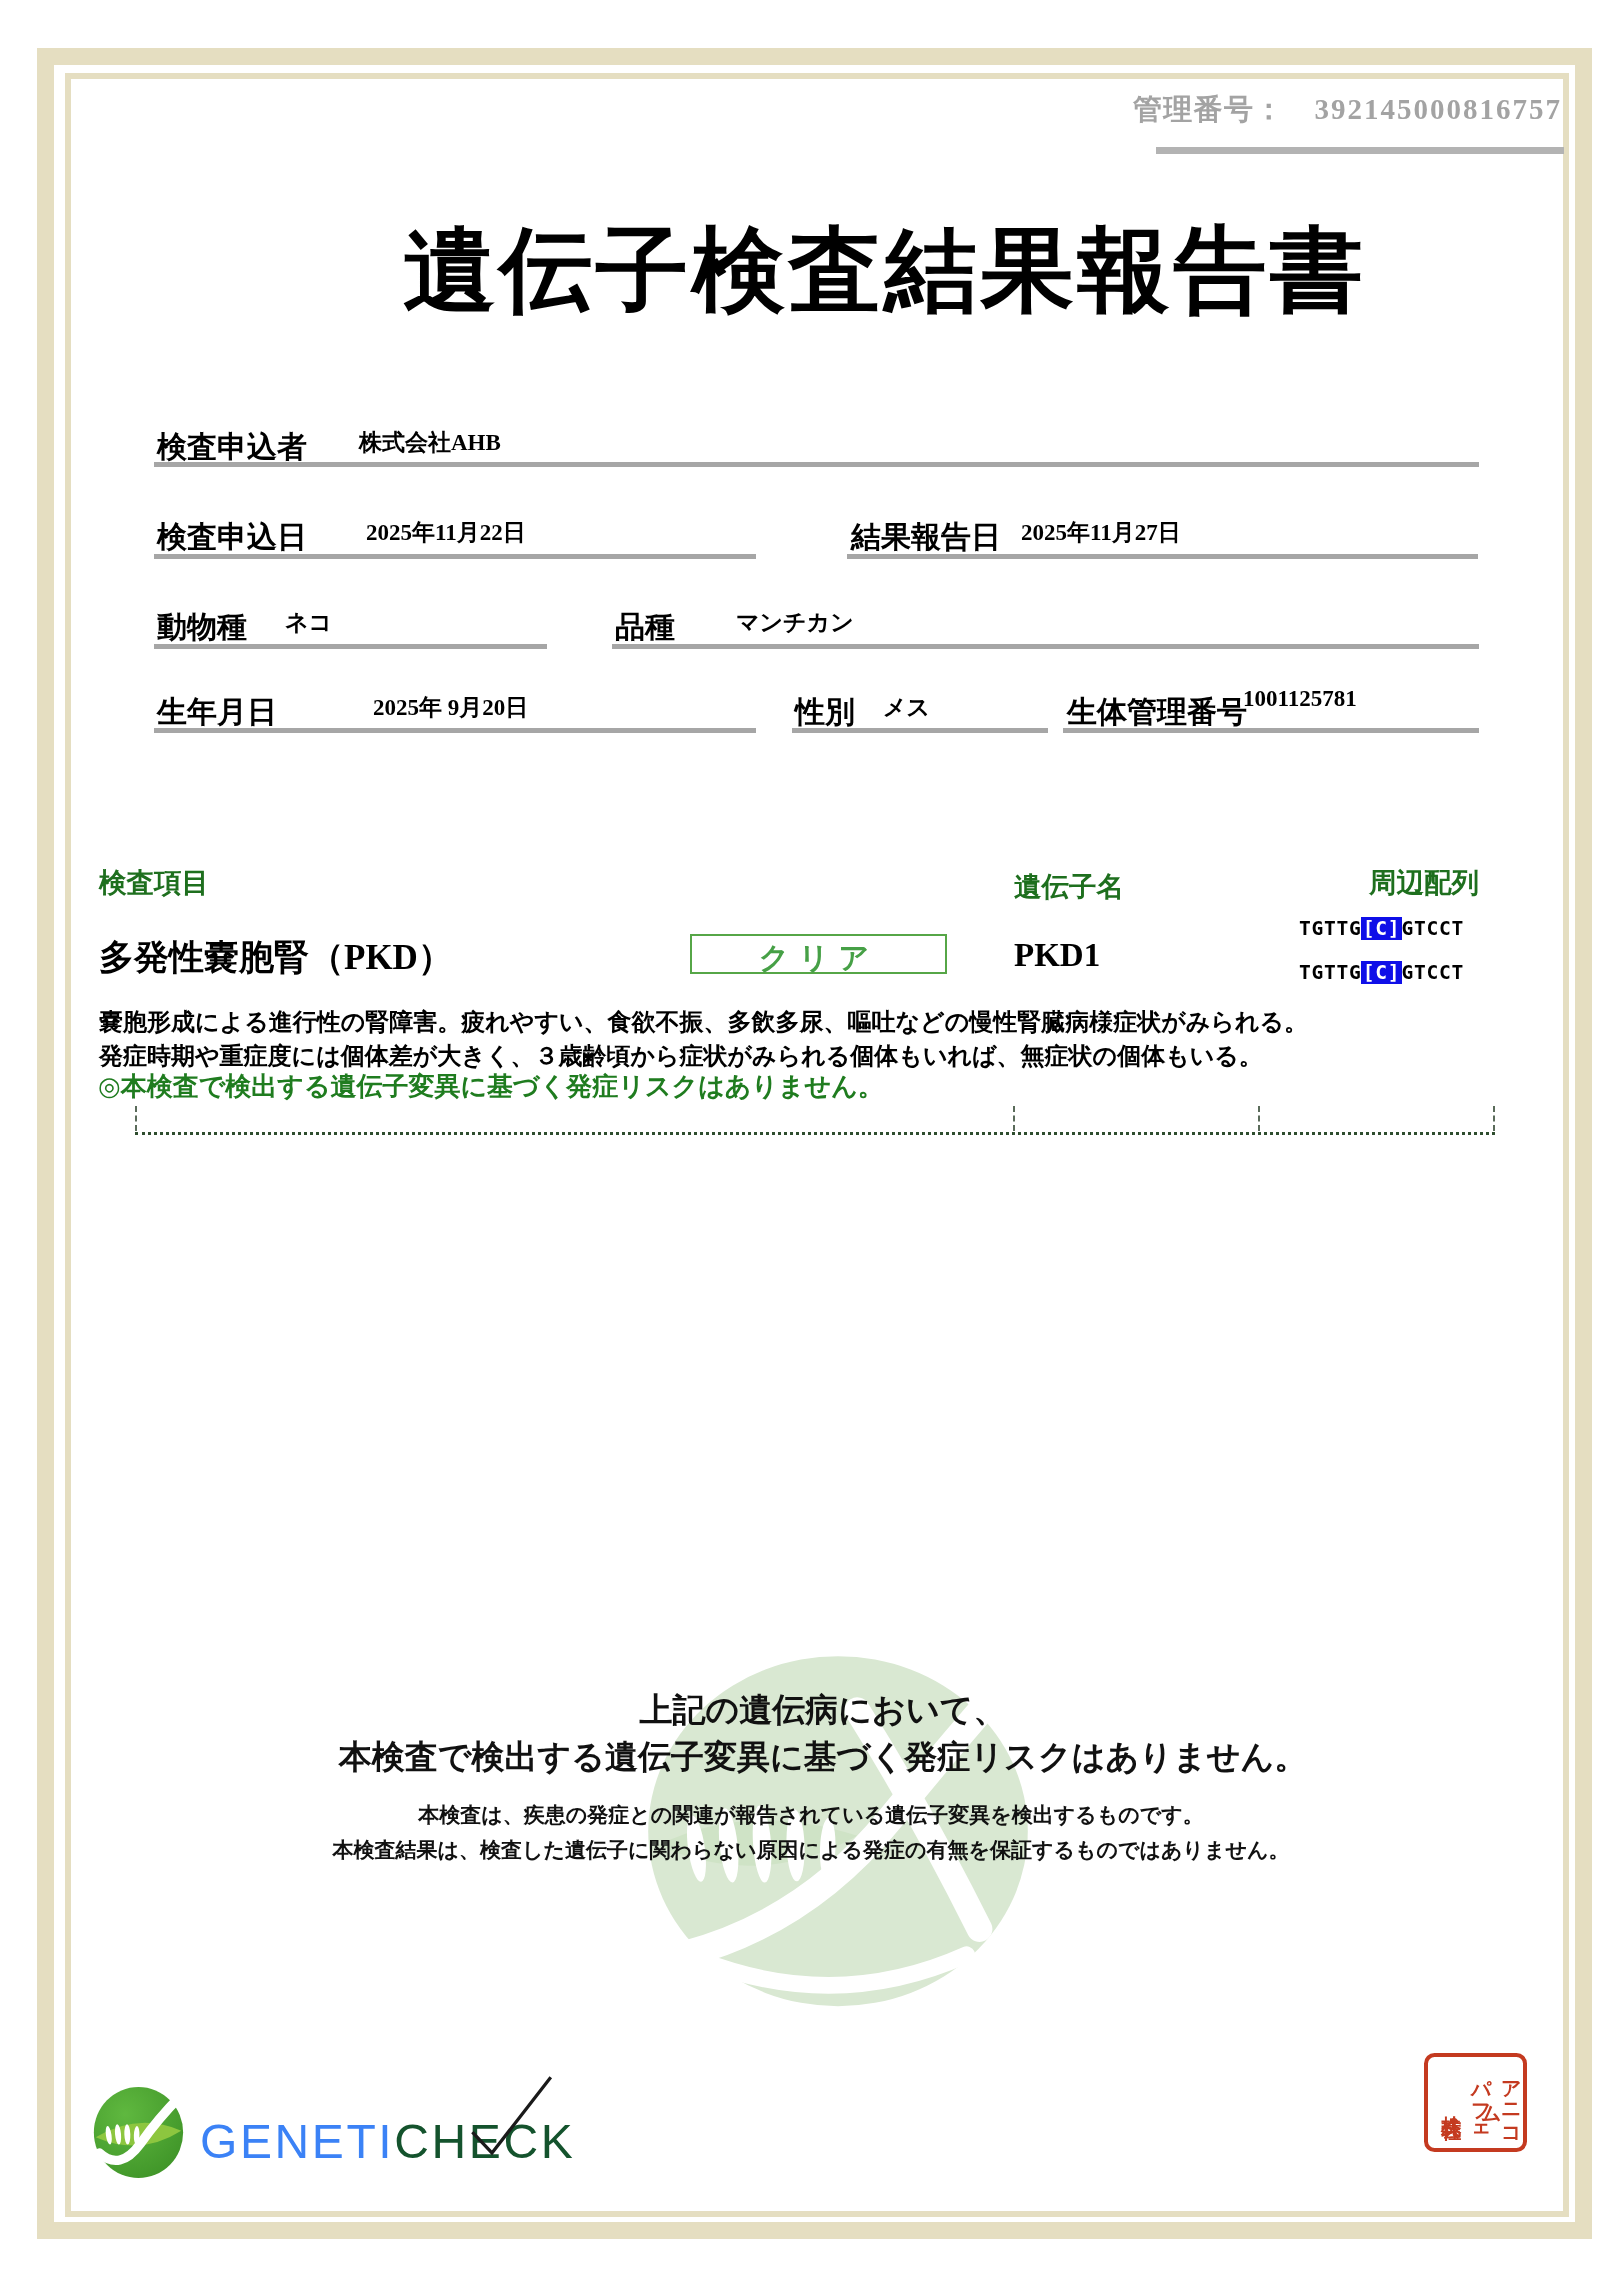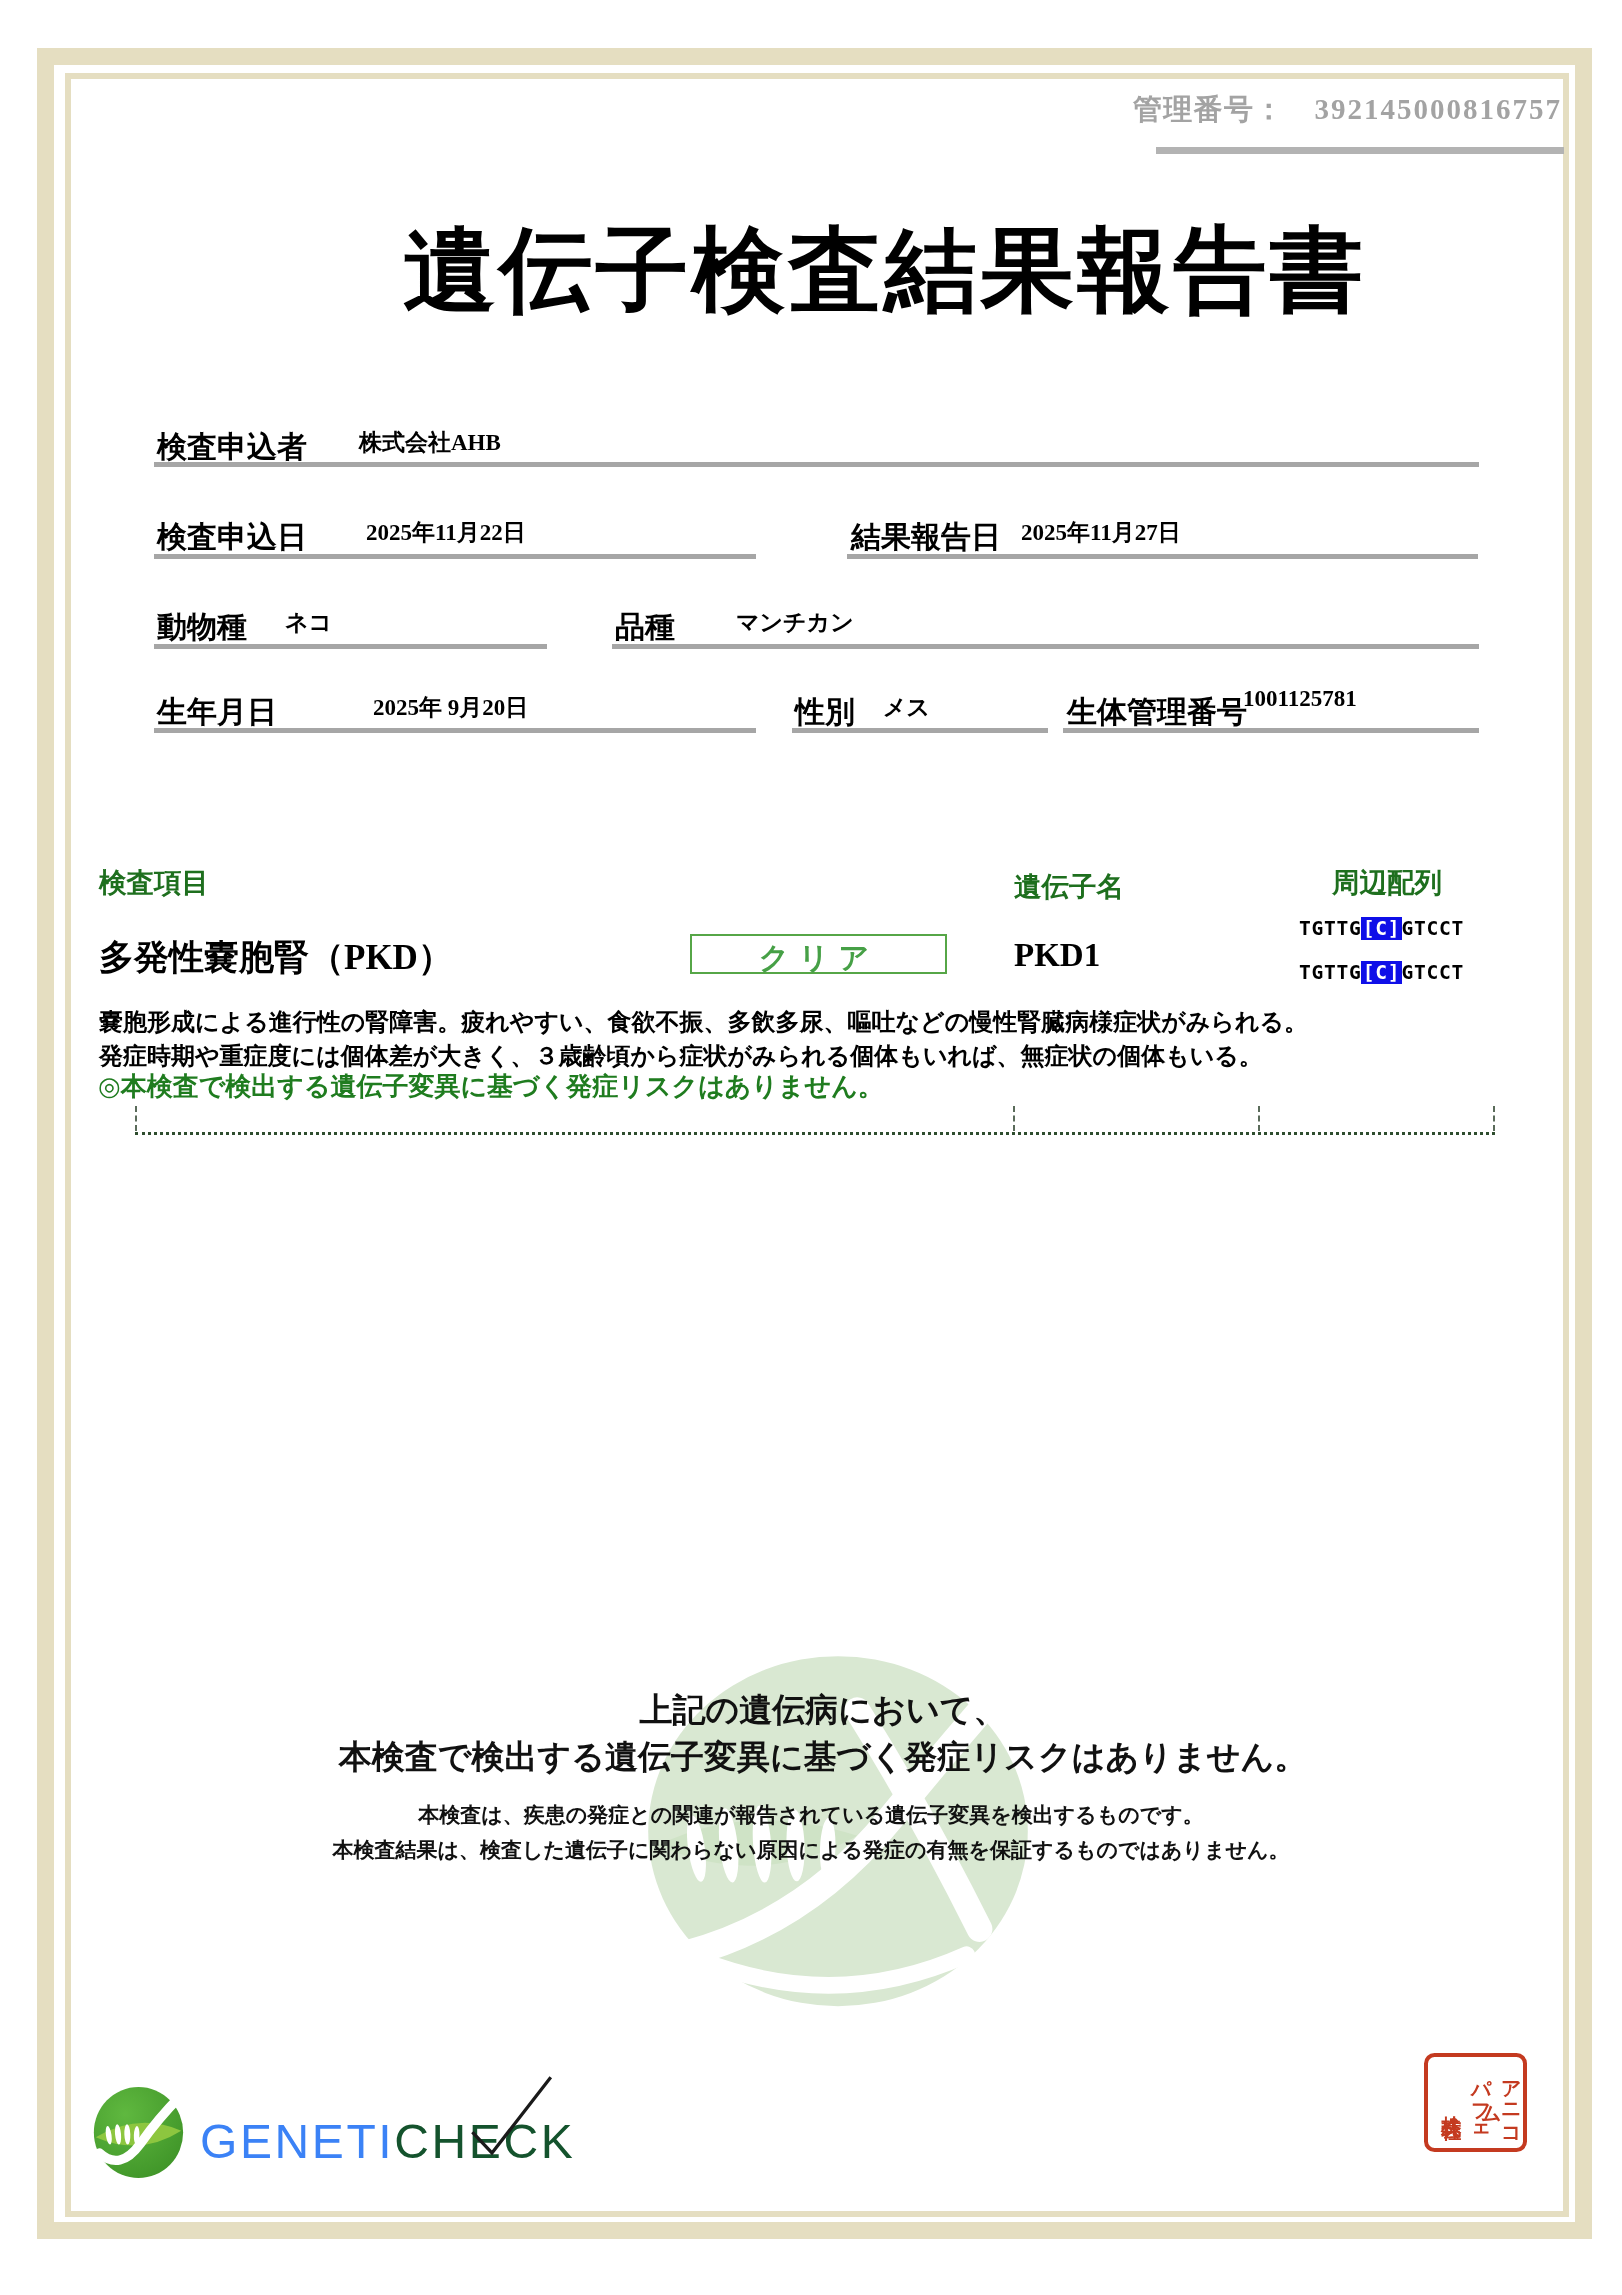--- a/index.html
+++ b/index.html
@@ -98,21 +98,21 @@
   <div class="abs uline" style="left:154px;top:728px;width:602px;"></div>
   <div class="abs flabel" style="left:795px;top:692px;">性別</div>
   <div class="abs fvalue" style="left:883px;top:692px;">メス</div>
   <div class="abs uline" style="left:792px;top:728px;width:256px;"></div>
   <div class="abs flabel" style="left:1067px;top:692px;">生体管理番号</div>
   <div class="abs fvalue" style="left:1243px;top:686px;">1001125781</div>
   <div class="abs uline" style="left:1063px;top:728px;width:416px;"></div>
 
   <div class="abs col-head" style="left:99px;top:865px;">検査項目</div>
   <div class="abs col-head" style="left:1014px;top:869px;">遺伝子名</div>
-  <div class="abs col-head" style="left:1332px;top:865px;font-family:Liberation Serif, serif;">周辺配列</div>
+  <div class="abs col-head" style="left:1369px;top:865px;font-family:Liberation Serif, serif;">周辺配列</div>
 
   <div class="abs" id="disease-name">多発性嚢胞腎（PKD）</div>
   <div class="abs" id="result-box">クリア</div>
   <div class="abs" id="gene-name">PKD1</div>
 
   <div class="abs seq mono" style="top:917px;">
     <span>TGTTG</span><span class="variant">[C]</span><span>GTCCT</span>
   </div>
   <div class="abs seq mono" style="top:961px;">
     <span>TGTTG</span><span class="variant">[C]</span><span>GTCCT</span>

